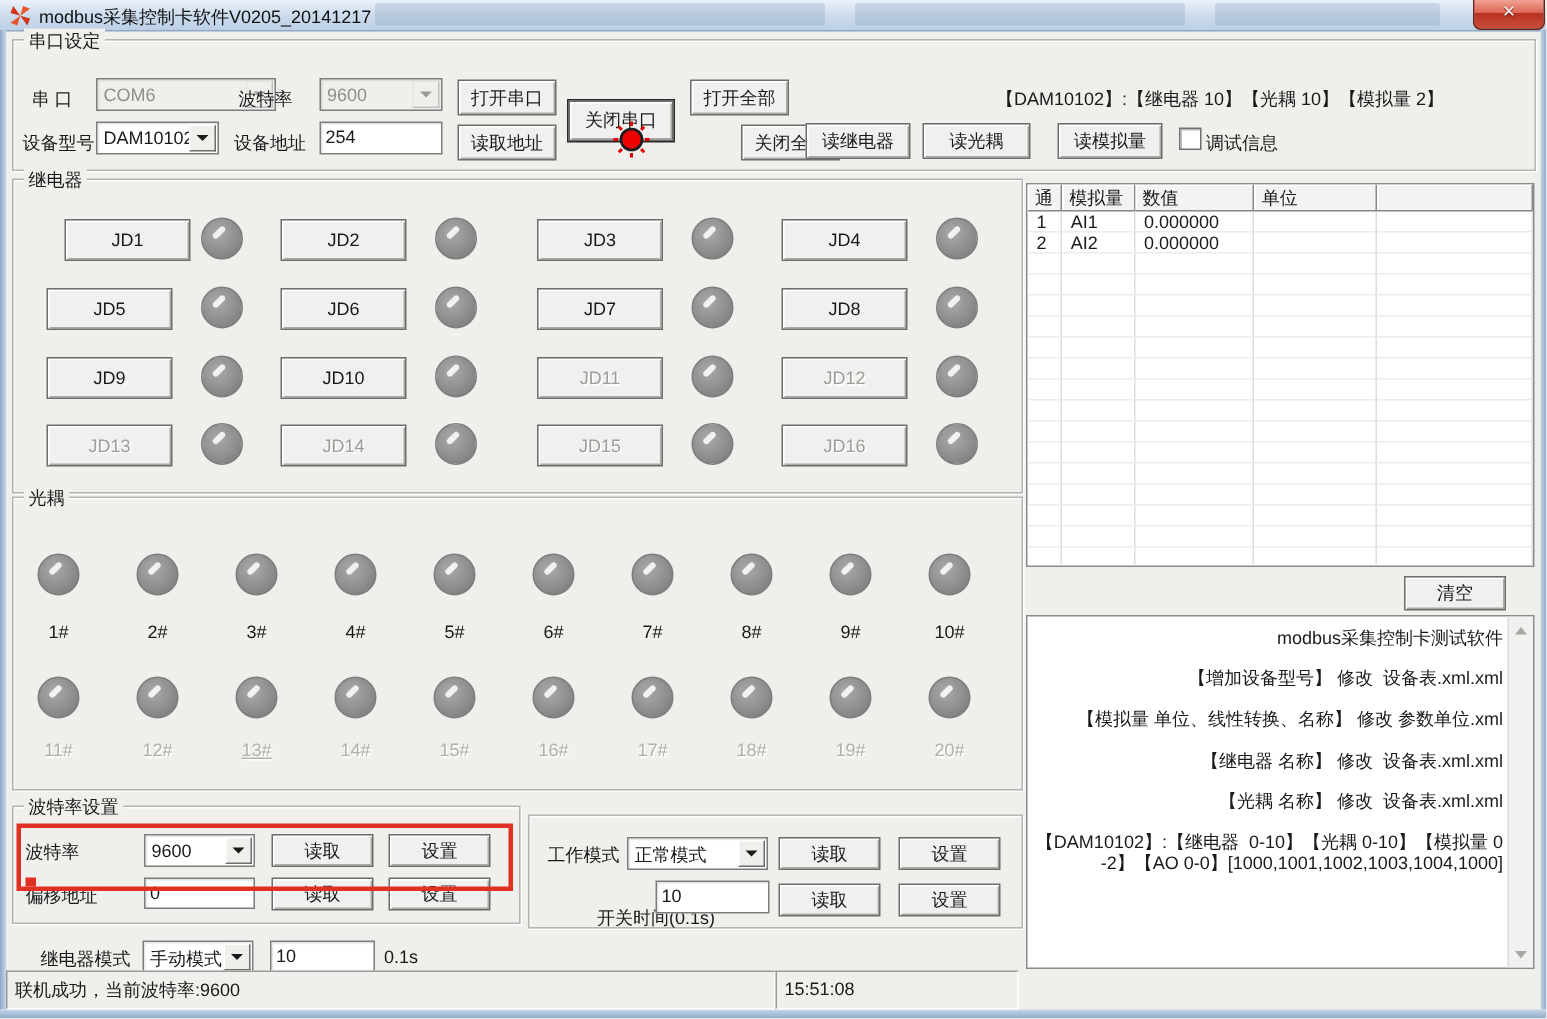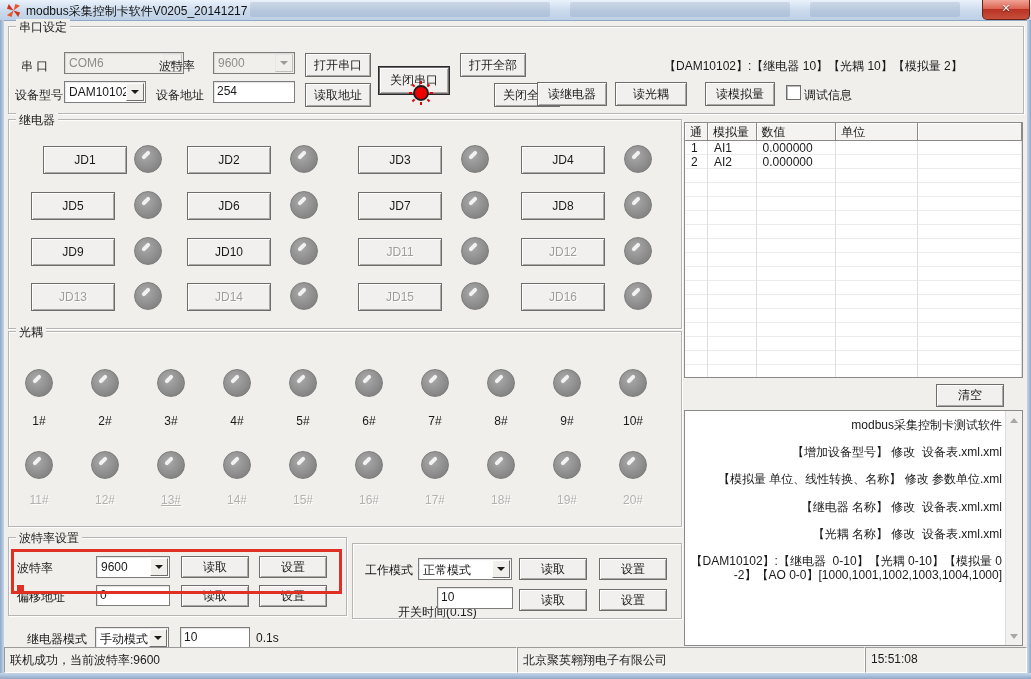--- a/index.html
+++ b/index.html
@@ -431,17 +431,16 @@
           <i class="tri-up-sm"></i>
         </div>
       <div class="sb-btn" style="bottom:2px;">
           <i class="tri-down-sm"></i>
         </div>
     </div>
   </div>
 
   <div class="statusbar">
     <div class="status-cell" style="width:513px;">联机成功，当前波特率:9600</div>
-    <div class="status-cell" style="width:348px;">北京聚英翱翔电子有限公司</div>
     <div class="status-cell" style="width:162px;">15:51:08</div>
   </div>
 
 </div>
 
 </body></html>

